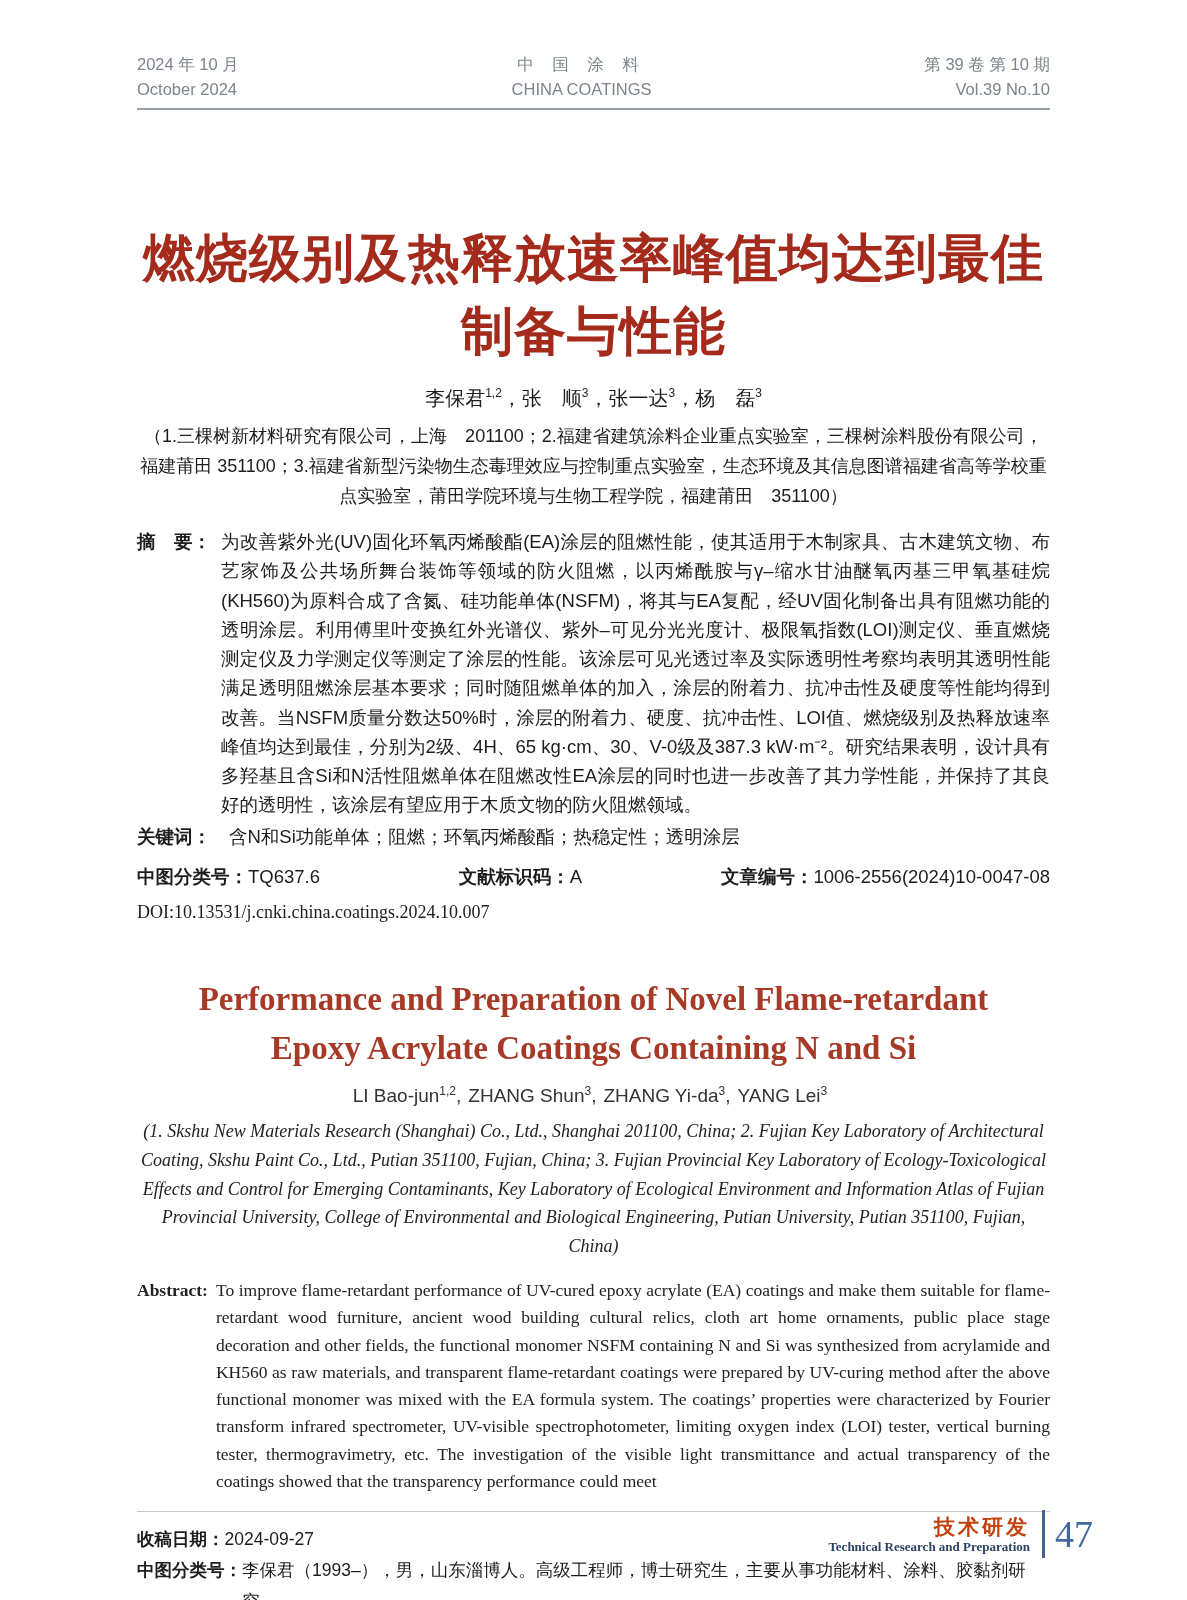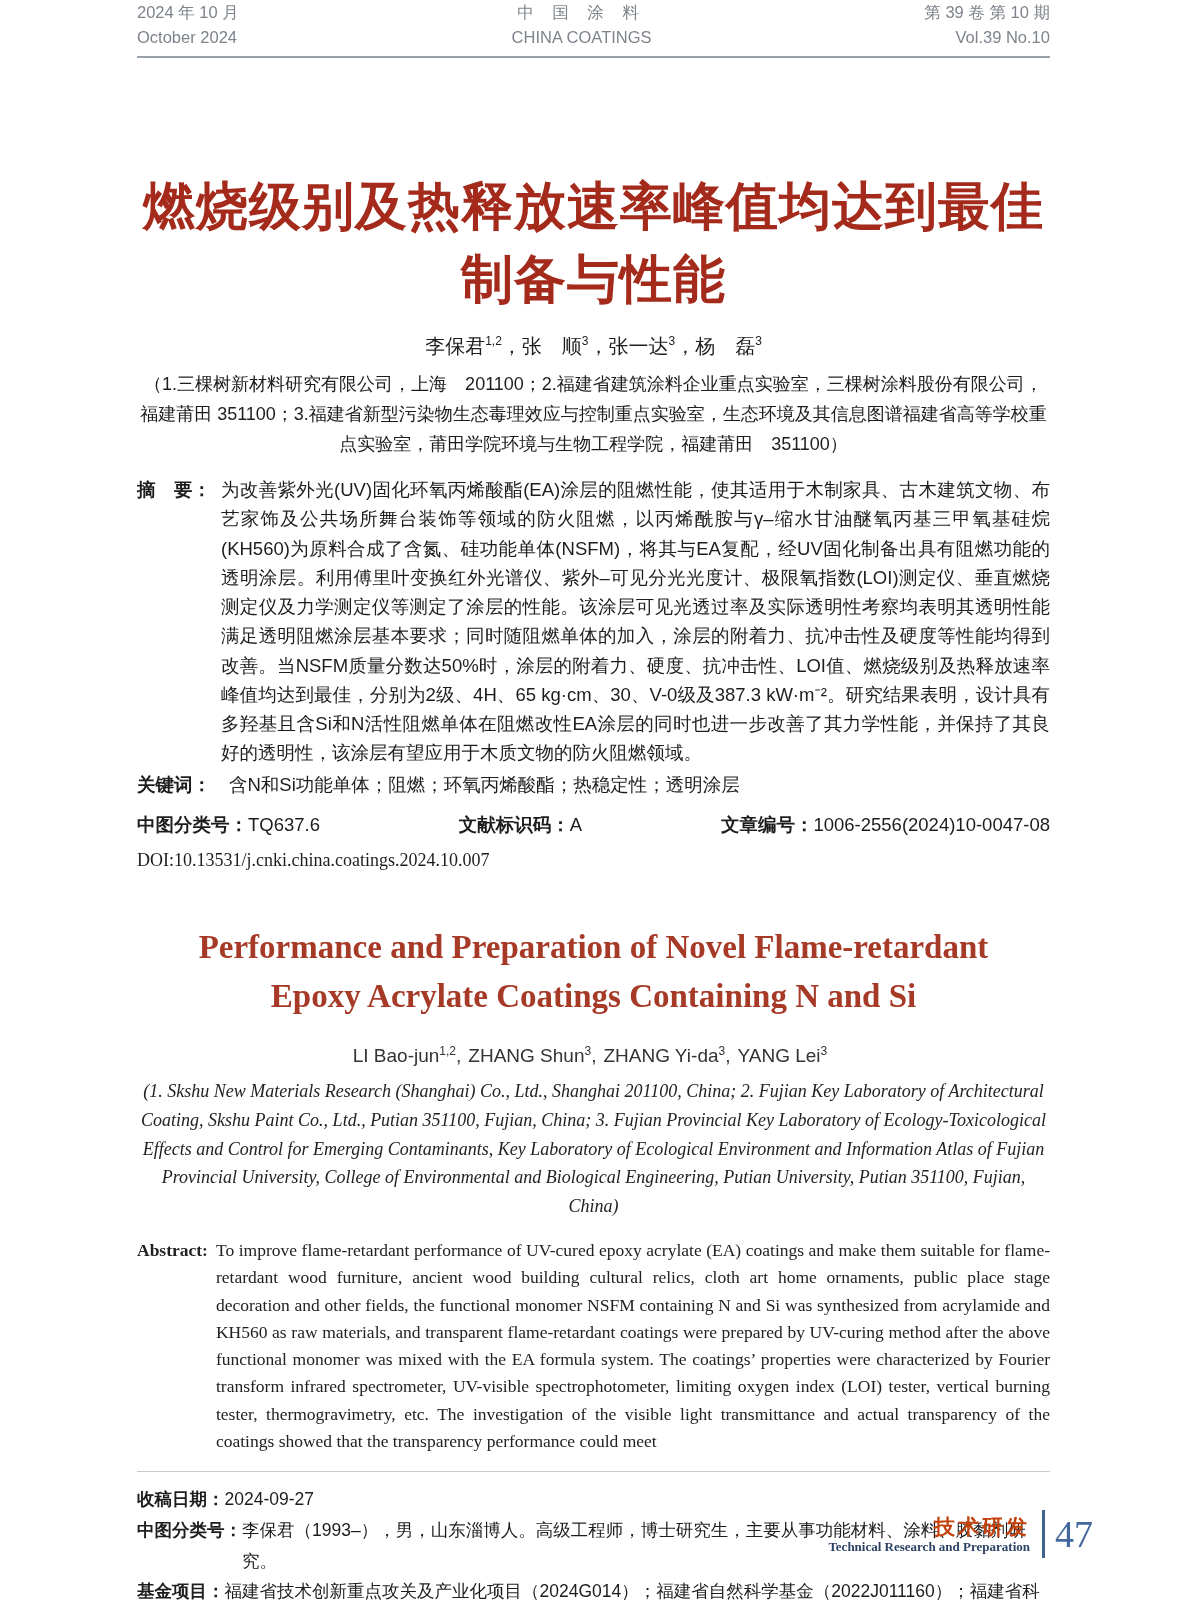--- a/index.html
+++ b/index.html
@@ -5,21 +5,21 @@
   html,body { margin:0; padding:0; background:#ffffff; }
   .page {
     position:relative; width:1187px; height:1600px; background:#ffffff;
     font-family:"Liberation Sans", sans-serif; color:#1d1d1f; overflow:hidden;
   }
   .content { width:913px; margin:0 auto; }
 
   
   .header {
     display:flex; justify-content:space-between; align-items:flex-end;
-    padding-bottom:6px; border-bottom:2px solid #9ba1a9;
+    padding-top:52px; padding-bottom:6px; border-bottom:2px solid #9ba1a9;
     color:#7e848c; font-size:16.5px; line-height:1.5;
   }
   .h-left { text-align:left; }
   .h-center { text-align:center; }
   .h-center .jt { letter-spacing:7px; }
   .h-right { text-align:right; }
 
   
   .title-zh {
     margin:112px 0 0 0; text-align:center; font-size:52px; font-weight:bold;
@@ -39,21 +39,21 @@
     display:flex; justify-content:space-between; margin-top:12px; font-size:18.5px;
   }
   .meta-row .lbl { font-weight:bold; }
   .doi { margin-top:13px; font-family:"Liberation Serif", serif; font-size:18px; }
 
   
   .title-en {
     margin:52px 0 0 0; text-align:center; font-family:"Liberation Serif", serif;
     font-size:33px; font-weight:bold; color:#a63a27; line-height:1.5;
   }
-  .authors-en { margin-top:22px; text-align:center; font-size:19px; color:#333; }
+  .authors-en { margin-top:10px; text-align:center; font-size:19px; color:#333; }
   .authors-en .sep { margin-right:7px; }
   .affil-en {
     margin:10px auto 0 auto; text-align:center; font-family:"Liberation Serif", serif;
     font-style:italic; font-size:18px; line-height:1.6; color:#222;
   }
   .abs-row.en { font-family:"Liberation Serif", serif; font-size:17.5px; line-height:1.56; margin-top:16px; color:#222; }
   .abs-row.en .lbl { font-weight:bold; margin-right:8px; }
 
   
   .footnotes {

